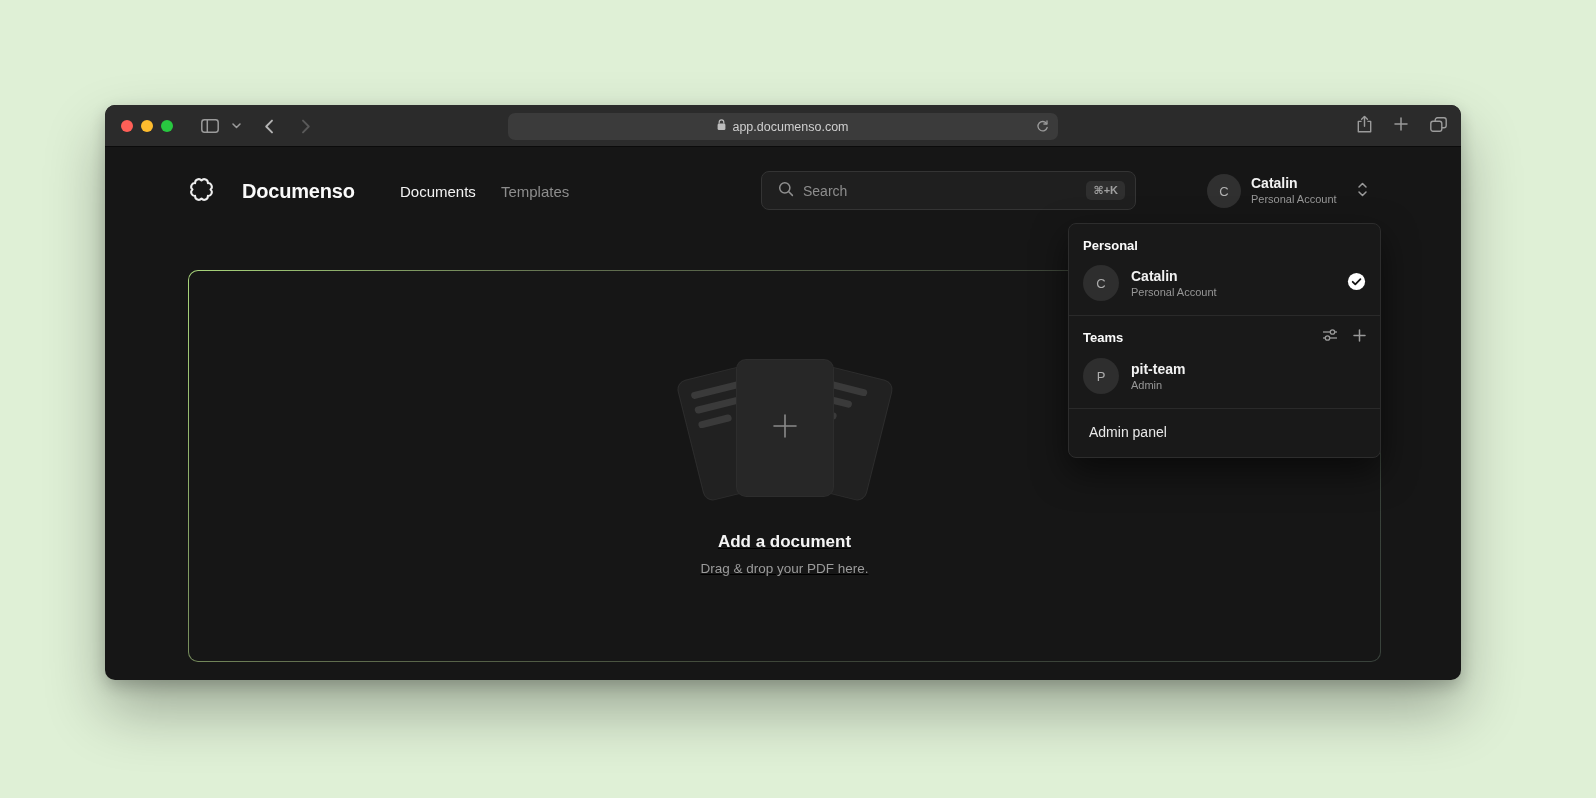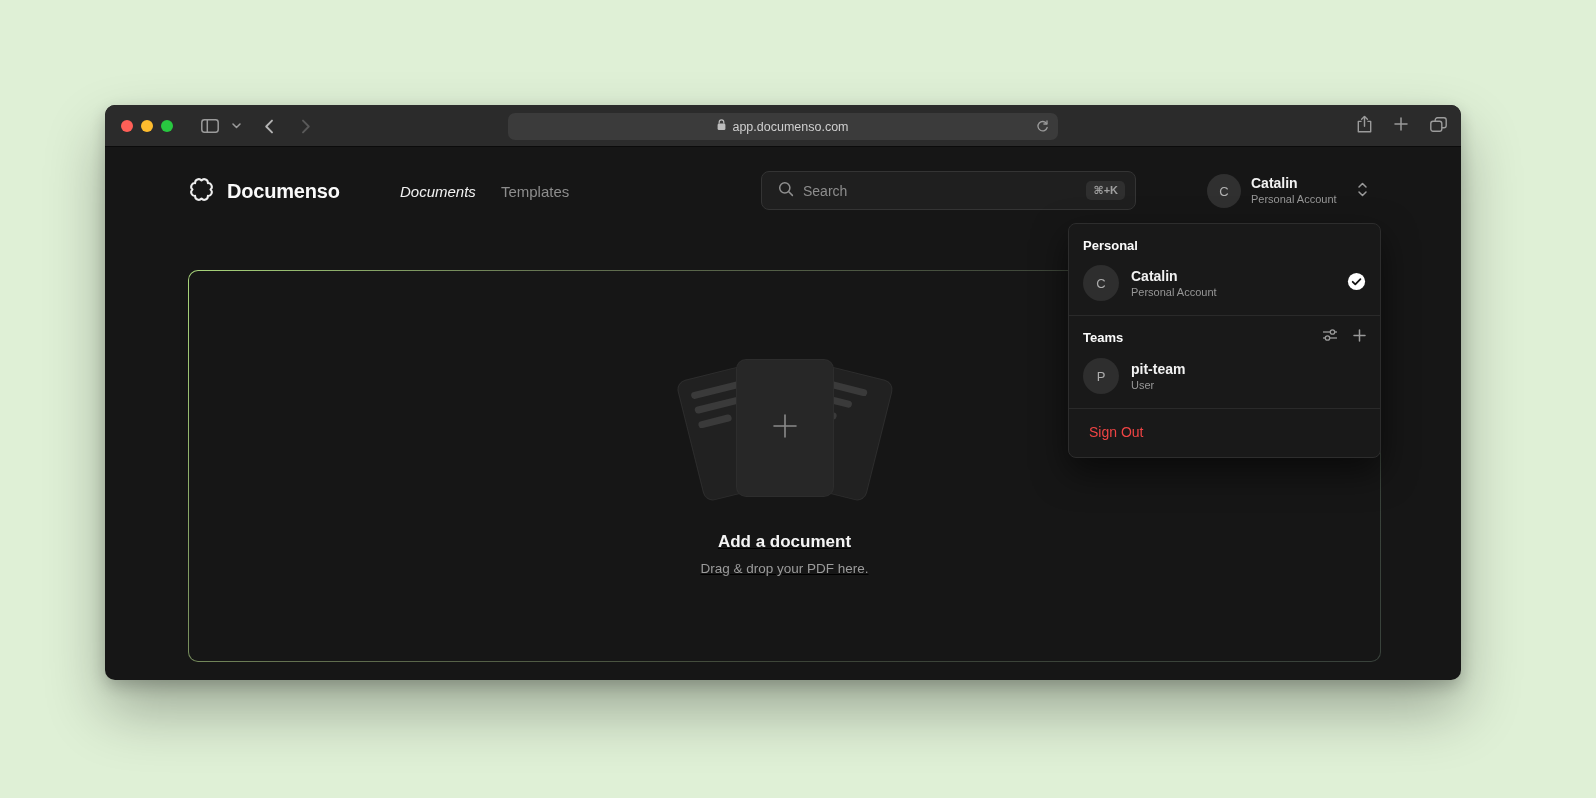--- a/index.html
+++ b/index.html
@@ -24,26 +24,26 @@
   .ic-fwd { left:190px; width:22px; }
 
   .urlbar { position:absolute; left:50%; top:8px; transform:translateX(-50%); width:550px; height:27px;
             background:#3b3b3b; border-radius:7px; display:flex; align-items:center; justify-content:center;
             gap:6px; color:#cfcfcf; font-size:12.5px; }
   .url-reload { position:absolute; right:9px; top:7px; }
 
   .tb-right { position:absolute; right:14px; top:0; height:42px; display:flex; align-items:center; gap:22px; }
 
   
-  .brand { position:absolute; left:83px; top:66px; height:40px; display:flex; align-items:center; gap:12px; }
+  .brand { position:absolute; left:83px; top:66px; height:40px; display:flex; align-items:center; gap:27px; }
   .brand-name { color:#fafafa; font-size:20px; font-weight:700; letter-spacing:-.2px; }
 
   .nav { position:absolute; left:295px; top:66px; height:40px; display:flex; align-items:center; gap:25px; }
   .nav-link { font-size:15px; font-weight:500; color:#8d8d8d; cursor:pointer; text-decoration:none; }
-  .nav-link.active { color:#f2f2f2;font-style:italic; }
+  .nav-link.active { color:#f2f2f2; }
 
   .searchbar { position:absolute; left:656px; top:66px; width:375px; height:39px; background:#1f1f1f;
                border:1px solid #343434; border-radius:8px; display:flex; align-items:center; padding:0 10px 0 16px; gap:9px; }
   .search-ph { flex:1; color:#8d8d8d; font-size:14px; }
   .kbd { background:#2f2f2f; border-radius:5px; padding:3px 7px; font-size:11px; font-weight:600; color:#a0a0a0; }
 
   .profile { position:absolute; left:1102px; top:66px; height:40px; display:flex; align-items:center; gap:10px; cursor:pointer; }
   .avatar { width:34px; height:34px; border-radius:50%; background:#303030; color:#b2b2b2; font-size:13px;
             display:flex; align-items:center; justify-content:center; flex:0 0 auto; }
   .who { display:flex; flex-direction:column; line-height:1.25; min-width:96px; }
@@ -233,27 +233,27 @@
                 <path d="M6.5 1 V12 M1 6.5 H12" stroke="#9a9a9a" stroke-width="1.5" stroke-linecap="round"></path>
               </svg>
           </span>
         </span>
       </div>
 
       <div class="menu-row">
         <span class="menu-avatar">P</span>
         <span class="menu-who">
           <span class="menu-name">pit-team</span>
-          <span class="menu-sub">User</span>
+          <span class="menu-sub">Admin</span>
         </span>
       </div>
 
       <div class="menu-sep"></div>
 
-      <div class="menu-item danger">Sign Out</div>
+      <div class="menu-item">Admin panel</div>
     </div>
 
     <div class="dropzone-border">
       <div class="dropzone">
 
         <div class="cards">
           <div class="card card-left">
             <div class="bars">
                 <div class="bar b1"></div>
                 <div class="bar b2"></div>

